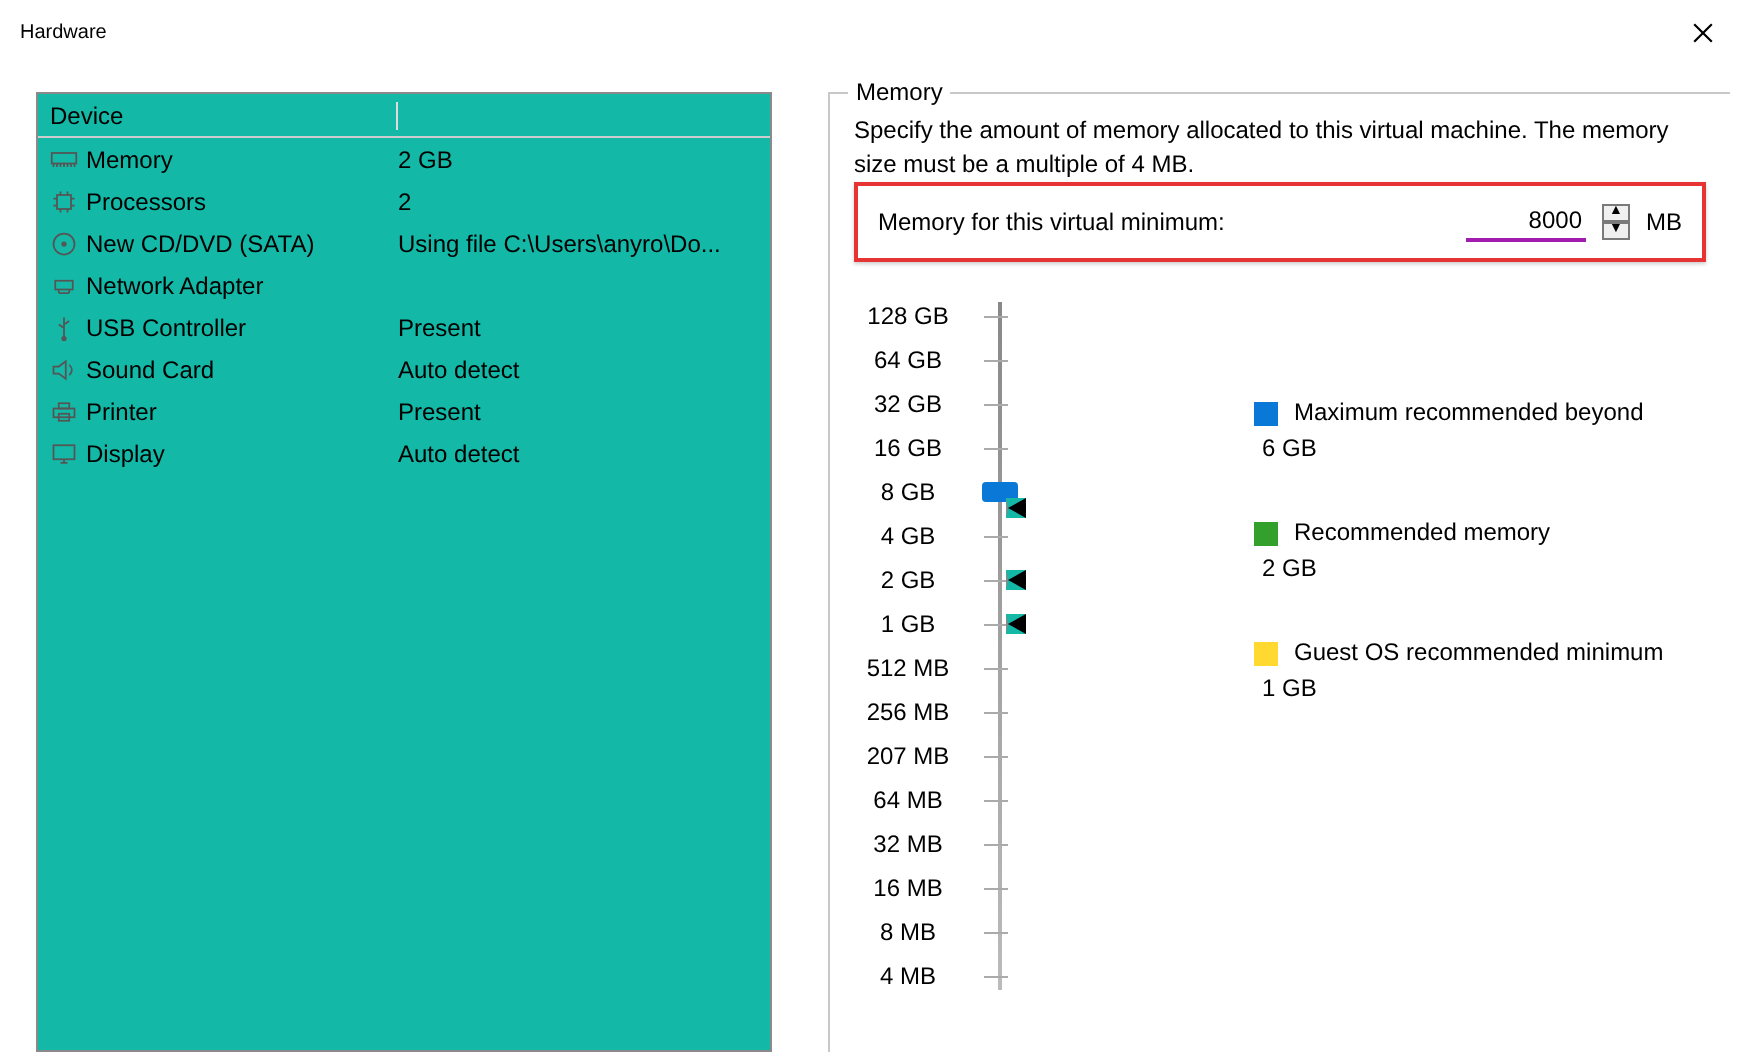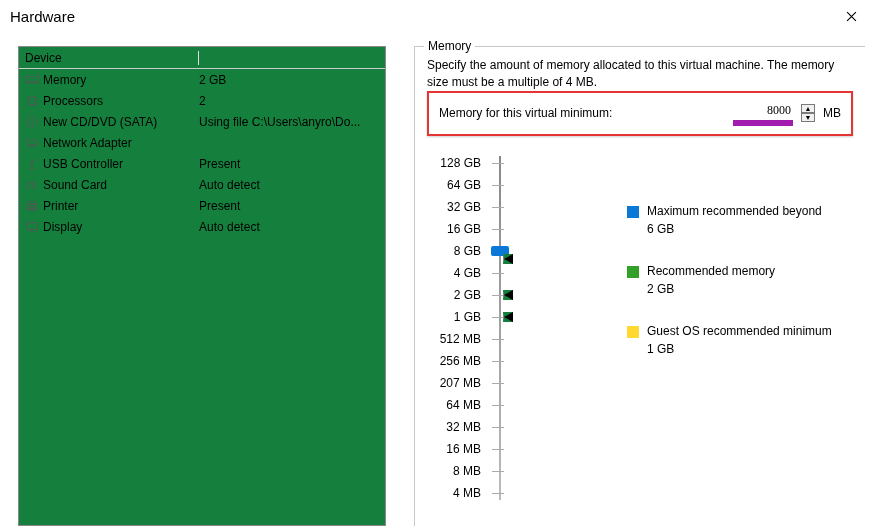--- a/index.html
+++ b/index.html
@@ -1,58 +1,58 @@
 <!DOCTYPE html>
 <html><head>
 <meta charset="utf-8">
 <style>
   * { box-sizing: border-box; font-family: "Segoe UI", Tahoma, sans-serif; font-size: 12px; }
   body { margin: 0; background: #fff; width: 875px; height: 528px; overflow: hidden; color: #000; }
   .titlebar { height: 32px; display: flex; align-items: center; justify-content: space-between; padding: 0 2px 0 10px; }
-  .titlebar .title { font-size: 15px; }
+  .titlebar .title { font-size: 10px; }
   .close { width: 44px; height: 30px; display: flex; align-items: center; justify-content: center; cursor: default; }
   .close svg { width: 11px; height: 11px; }
   .content { display: flex; padding: 14px 0 0 18px; height: 494px; }
 
   
-  .left { width: 368px; border: 1px solid #8a8a8a; background: #15803d; }
+  .left { width: 368px; border: 1px solid #8a8a8a; background: #14b8a6; }
   .hdr { display: flex; height: 22px; align-items: center; border-bottom: 1px solid #ccc; }
   .hdr .c1 { width: 180px; padding-left: 6px; border-right: 1px solid #ddd; }
   .hdr .c2 { flex: 1; padding-left: 6px; }
   .row { display: flex; align-items: center; height: 21px; padding-left: 4px; }
   .row .ic { width: 18px; display: flex; align-items: center; justify-content: center; }
   .row .ic svg { width: 14px; height: 14px; }
   .row .nm { width: 158px; padding-left: 2px; white-space: nowrap; }
   .row .sm { flex: 1; white-space: nowrap; overflow: hidden; text-overflow: ellipsis; padding-right: 4px; }
 
   
   .right { flex: 1; padding: 0 10px 0 28px; position: relative; }
   .group-lbl { position: absolute; top: -7px; left: 38px; background: #fff; padding: 0 4px; color: #000; }
   .box { border: 1px solid #c8c8c8; border-right: none; border-bottom: none; padding: 10px 12px 0 12px; height: 100%; }
   .desc { line-height: 1.4; }
   .memline { border: 2px solid #e63434; box-shadow: 0 1px 2px rgba(0,0,0,.2); padding: 8px 10px; display: flex; align-items: center; gap: 8px; margin-bottom: 16px; }
-  .memline input { width: 60px; text-align: right; border: none; border-bottom: 6px solid #a21caf; padding: 2px 2px; font-family: Liberation Serif, serif; }
+  .memline input { width: 60px; text-align: right; border: none; border-bottom: 2px solid #a21caf; padding: 2px 2px; font-family: Liberation Sans, sans-serif; }
   .spin { display: flex; flex-direction: column; }
   .spin button { width: 14px; height: 9px; border: 1px solid #7a7a7a; background: #f0f0f0; padding: 0; line-height: 0; font-size: 7px; }
 
   
   .scale { display: flex; }
-  .ticks { text-align: right; width: 54px; }
+  .ticks { text-align: center; width: 54px; }
   .ticks div { height: 22px; line-height: 22px; }
   .track { position: relative; width: 36px; }
   .track .bar { position: absolute; left: 18px; top: 4px; bottom: 4px; width: 2px; background: linear-gradient(#888,#bbb); }
   .track .tick { position: absolute; left: 11px; width: 12px; height: 1px; background: #aaa; }
   .tri { position: absolute; width: 0; height: 0; border-top: 5px solid transparent; border-bottom: 5px solid transparent; }
   .tri.left { border-right: 9px solid; left: 22px; }
   .thumb { position: absolute; left: 10px; width: 18px; height: 10px; border-radius: 2px; }
   .legend { flex: 1; padding-left: 110px; padding-top: 52px; }
   .lg { display: flex; gap: 8px; margin-bottom: 4px; }
   .sq { width: 12px; height: 12px; margin-top: 2px; flex-shrink: 0; }
   .lg-sub { margin-left: 20px; line-height: 1.3; margin-bottom: 4px; }
-  .lg-val { margin-left: 20px; margin-bottom: 28px; }
+  .lg-val { margin-left: 4px; margin-bottom: 28px; }
   .blue { background: #0a78d6; } .green { background: #33a02c; } .yellow { background: #ffd92f; }
   .tBlue { border-right-color: #0a78d6; } .tGreen { border-right-color: #33a02c; } .tYellow { border-right-color: #ffd92f; }
 </style>
 </head>
 <body>
 
 <div class="titlebar">
   <span class="title">Hardware</span>
   <div class="close">
     <svg viewBox="0 0 10 10">

